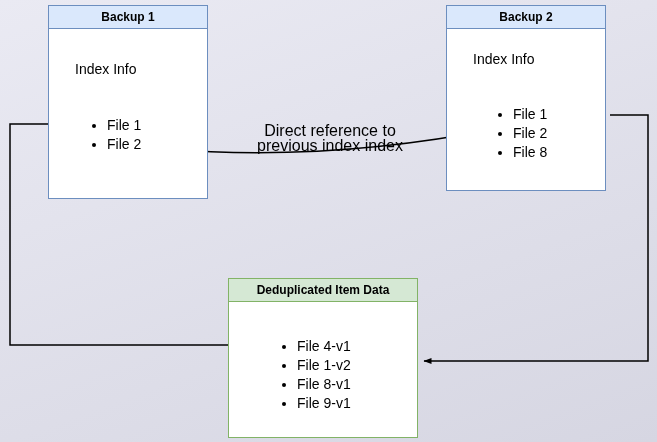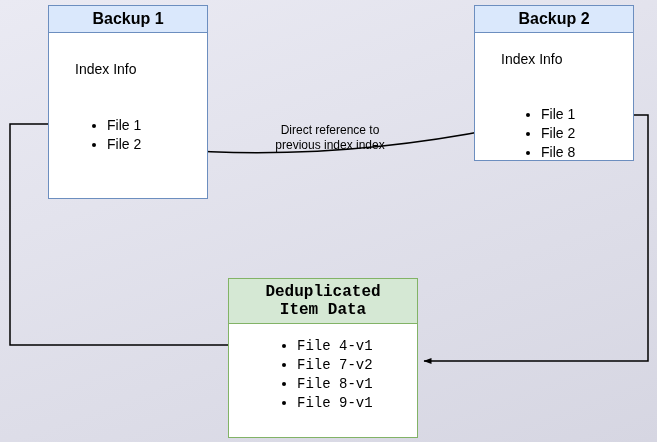--- a/index.html
+++ b/index.html
@@ -31,25 +31,25 @@
   svg.arrows path.edge{
     fill:none;
     stroke:var(--line-color);
     stroke-width:1.5;
   }
   .node{
     position:absolute;
     background:var(--node-bg);
   }
   .node.blue{border:1px solid var(--blue-border);}
-  .node.green{border:1px solid var(--green-border);font-family:Liberation Mono, monospace;}
+  .node.green{border:1px solid var(--green-border);}
   .node-header{
     width:100%;
     text-align:center;
-    font-size:16px;
+    font-size:12px;
     font-weight:bold;
     padding:4px 18px;
     color:#000;
   }
   .node.blue .node-header{background:var(--blue-fill);border-bottom:1px solid var(--blue-border);}
   .node.green .node-header{background:var(--green-fill);border-bottom:1px solid var(--green-border);}
   .node-subtitle{
     position:absolute;
     font-size:14px;
     color:#000;
@@ -62,33 +62,33 @@
     color:#000;
   }
   ul.file-list li{
     line-height:19px;
   }
   
   .backup1{left:48px;top:5px;width:160px;height:194px;}
   .backup1 .node-subtitle{left:26px;top:55px;}
   .backup1 ul.file-list{left:42px;top:110px;}
   
-  .backup2{left:474px;top:5px;width:160px;height:156px;}
+  .backup2{left:446px;top:5px;width:160px;height:186px;}
   .backup2 .node-subtitle{left:26px;top:45px;}
   .backup2 ul.file-list{left:50px;top:99px;}
   
   .dedup{left:228px;top:278px;width:190px;height:160px;}
   .dedup ul.file-list{left:52px;top:58px;}
   
   .edge-label{
     position:absolute;
     left:240px;top:123px;
     width:180px;
     text-align:center;
-    font-size:12px;
+    font-size:16px;
     color:#000;
     line-height:15px;
   }
   .edge-label span{display:block;}
 </style>
 </head>
 <body>
 
 <div class="canvas">
 
@@ -122,21 +122,21 @@
       <li>File 1</li>
       <li>File 2</li>
       <li>File 8</li>
     </ul>
   </div>
 
   <div class="node green dedup">
     <div class="node-header">Deduplicated Item Data</div>
     <ul class="file-list">
       <li>File 4-v1</li>
-      <li>File 7-v2</li>
+      <li>File 1-v2</li>
       <li>File 8-v1</li>
       <li>File 9-v1</li>
     </ul>
   </div>
 
   <div class="edge-label">
     <span>Direct reference to</span>
     <span>previous index index</span>
   </div>
 

